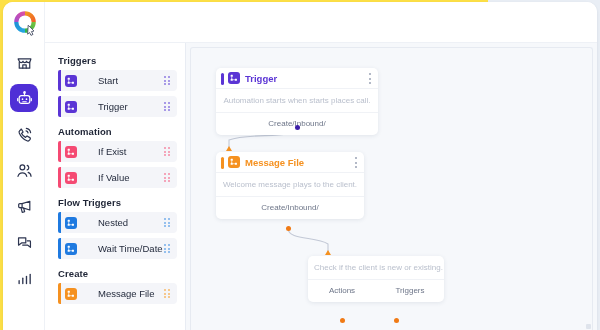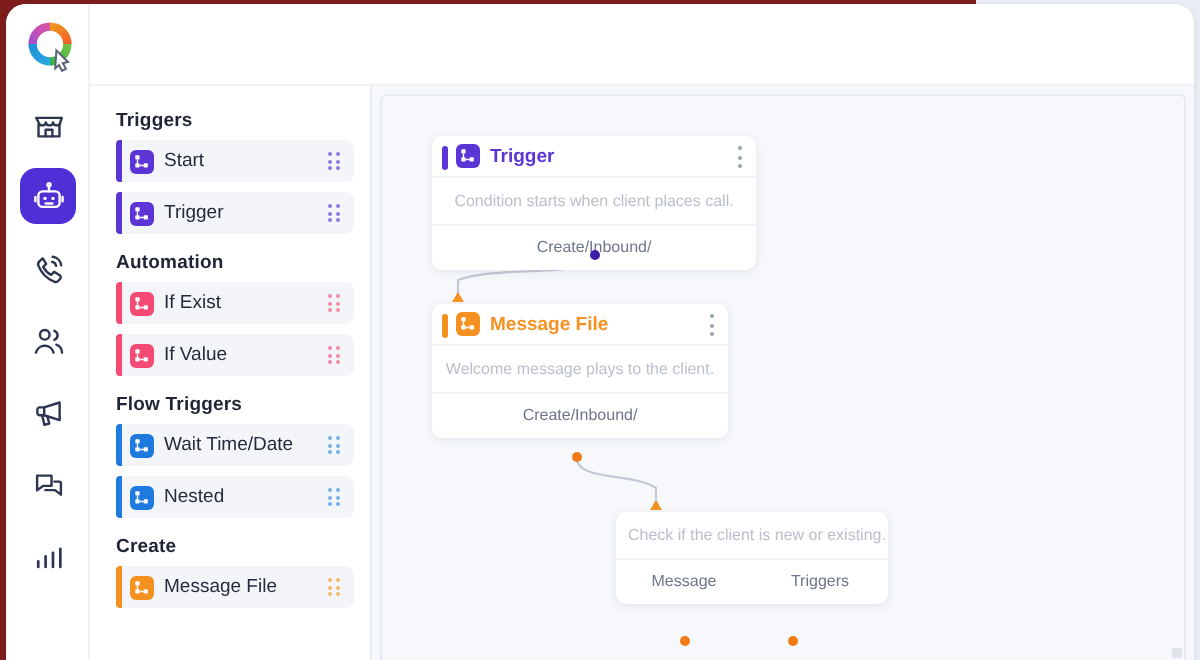--- a/index.html
+++ b/index.html
@@ -5,21 +5,21 @@
   * { box-sizing: border-box; margin: 0; padding: 0; }
   html, body {
     width: 600px; height: 330px;
     font-family: "Liberation Sans", sans-serif;
     background: #e9eef5;
     overflow: hidden;
   }
   #app {
     position: relative;
     width: 488px; height: 330px;
-    background: #7f1d1d;
+    background: #fde047;
   }
 
   
   .window {
     position: absolute;
     left: 3px; top: 2px;
     width: 594px; height: 328px;
     background: #ffffff;
     border-radius: 10px 10px 0 0;
     overflow: hidden;
@@ -114,21 +114,21 @@
     margin-left: 7px;
     display: flex;
     align-items: center;
     justify-content: center;
     flex: 0 0 auto;
   }
   .pal-ico svg { display: block; }
   .pal-label {
     font-size: 9.5px;
     color: #242b3d;
-    margin-left: 5px;
+    margin-left: 21px;
     white-space: nowrap;
     overflow: hidden;
   }
   .pal-grip {
     position: absolute;
     right: 6px; top: 6px;
     width: 7px; height: 9px;
     display: grid;
     grid-template-columns: 2px 2px;
     grid-template-rows: 2px 2px 2px;
@@ -456,41 +456,41 @@
       <div class="pal-item">
         <span class="pal-bar" style="background:#1f7ae0"></span>
         <span class="pal-ico" style="background:#1f7ae0">
           <svg width="8" height="8" viewBox="0 0 12 12" fill="#fff">
               <rect x="1" y="1" width="3.2" height="3.2" rx=".6"></rect>
               <rect x="1" y="7" width="3.2" height="3.2" rx=".6"></rect>
               <rect x="7.2" y="7" width="3.2" height="3.2" rx=".6"></rect>
               <path d="M2.6 4.2v3.8M4.2 8.6h3" stroke="#fff" stroke-width="1" fill="none"></path>
             </svg>
         </span>
-        <span class="pal-label">Wait Time/Date</span>
+        <span class="pal-label">Nested</span>
         <span class="pal-grip">
             <i style="background:#76aeea"></i>
             <i style="background:#76aeea"></i>
             <i style="background:#76aeea"></i>
             <i style="background:#76aeea"></i>
             <i style="background:#76aeea"></i>
             <i style="background:#76aeea"></i>
           </span>
       </div>
       <div class="pal-item">
         <span class="pal-bar" style="background:#1f7ae0"></span>
         <span class="pal-ico" style="background:#1f7ae0">
           <svg width="8" height="8" viewBox="0 0 12 12" fill="#fff">
               <rect x="1" y="1" width="3.2" height="3.2" rx=".6"></rect>
               <rect x="1" y="7" width="3.2" height="3.2" rx=".6"></rect>
               <rect x="7.2" y="7" width="3.2" height="3.2" rx=".6"></rect>
               <path d="M2.6 4.2v3.8M4.2 8.6h3" stroke="#fff" stroke-width="1" fill="none"></path>
             </svg>
         </span>
-        <span class="pal-label">Nested</span>
+        <span class="pal-label">Wait Time/Date</span>
         <span class="pal-grip">
             <i style="background:#76aeea"></i>
             <i style="background:#76aeea"></i>
             <i style="background:#76aeea"></i>
             <i style="background:#76aeea"></i>
             <i style="background:#76aeea"></i>
             <i style="background:#76aeea"></i>
           </span>
       </div>
 
@@ -536,21 +536,21 @@
                   <path d="M2.6 4.2v3.8M4.2 8.6h3" stroke="#fff" stroke-width="1" fill="none"></path>
                 </svg>
             </span>
             <span class="node-title" style="color:#5b35d5">Trigger</span>
             <span class="node-menu">
                 <i></i>
                 <i></i>
                 <i></i>
               </span>
           </div>
-          <div class="node-desc">Condition starts when client places call.</div>
+          <div class="node-desc">Automation starts when starts places call.</div>
           <div class="node-foot">Create/Inbound/</div>
         </div>
         <span class="port" style="left:103.5px; top:76.5px; background:#3d1fa8;"></span>
 
         <div class="node" style="left:25px; top:104px; width:148px;">
           <div class="node-head">
             <span class="node-accent" style="background:#f59120"></span>
             <span class="node-ico" style="background:#f59120">
               <svg width="8" height="8" viewBox="0 0 12 12" fill="#fff">
                   <rect x="1" y="1" width="3.2" height="3.2" rx=".6"></rect>
@@ -568,21 +568,21 @@
           </div>
           <div class="node-desc">Welcome message plays to the client.</div>
           <div class="node-foot">Create/Inbound/</div>
         </div>
         <span class="arrow-in" style="left:34.5px; top:98px; border-bottom:5px solid #f59120;"></span>
         <span class="port" style="left:94.5px; top:177.5px; background:#f07a15;"></span>
 
         <div class="node" style="left:117px; top:208px; width:136px;">
           <div class="node-desc">Check if the client is new or existing.</div>
           <div class="node-branches">
-            <span class="branch">Message</span>
+            <span class="branch">Actions</span>
             <span class="branch">Triggers</span>
           </div>
         </div>
         <span class="arrow-in" style="left:133.5px; top:202px; border-bottom:5px solid #f59120;"></span>
         <span class="port" style="left:149px; top:270px; background:#f07a15;"></span>
         <span class="port" style="left:203px; top:270px; background:#f07a15;"></span>
 
         <span class="scrollnub"></span>
       </div>
     </div>

